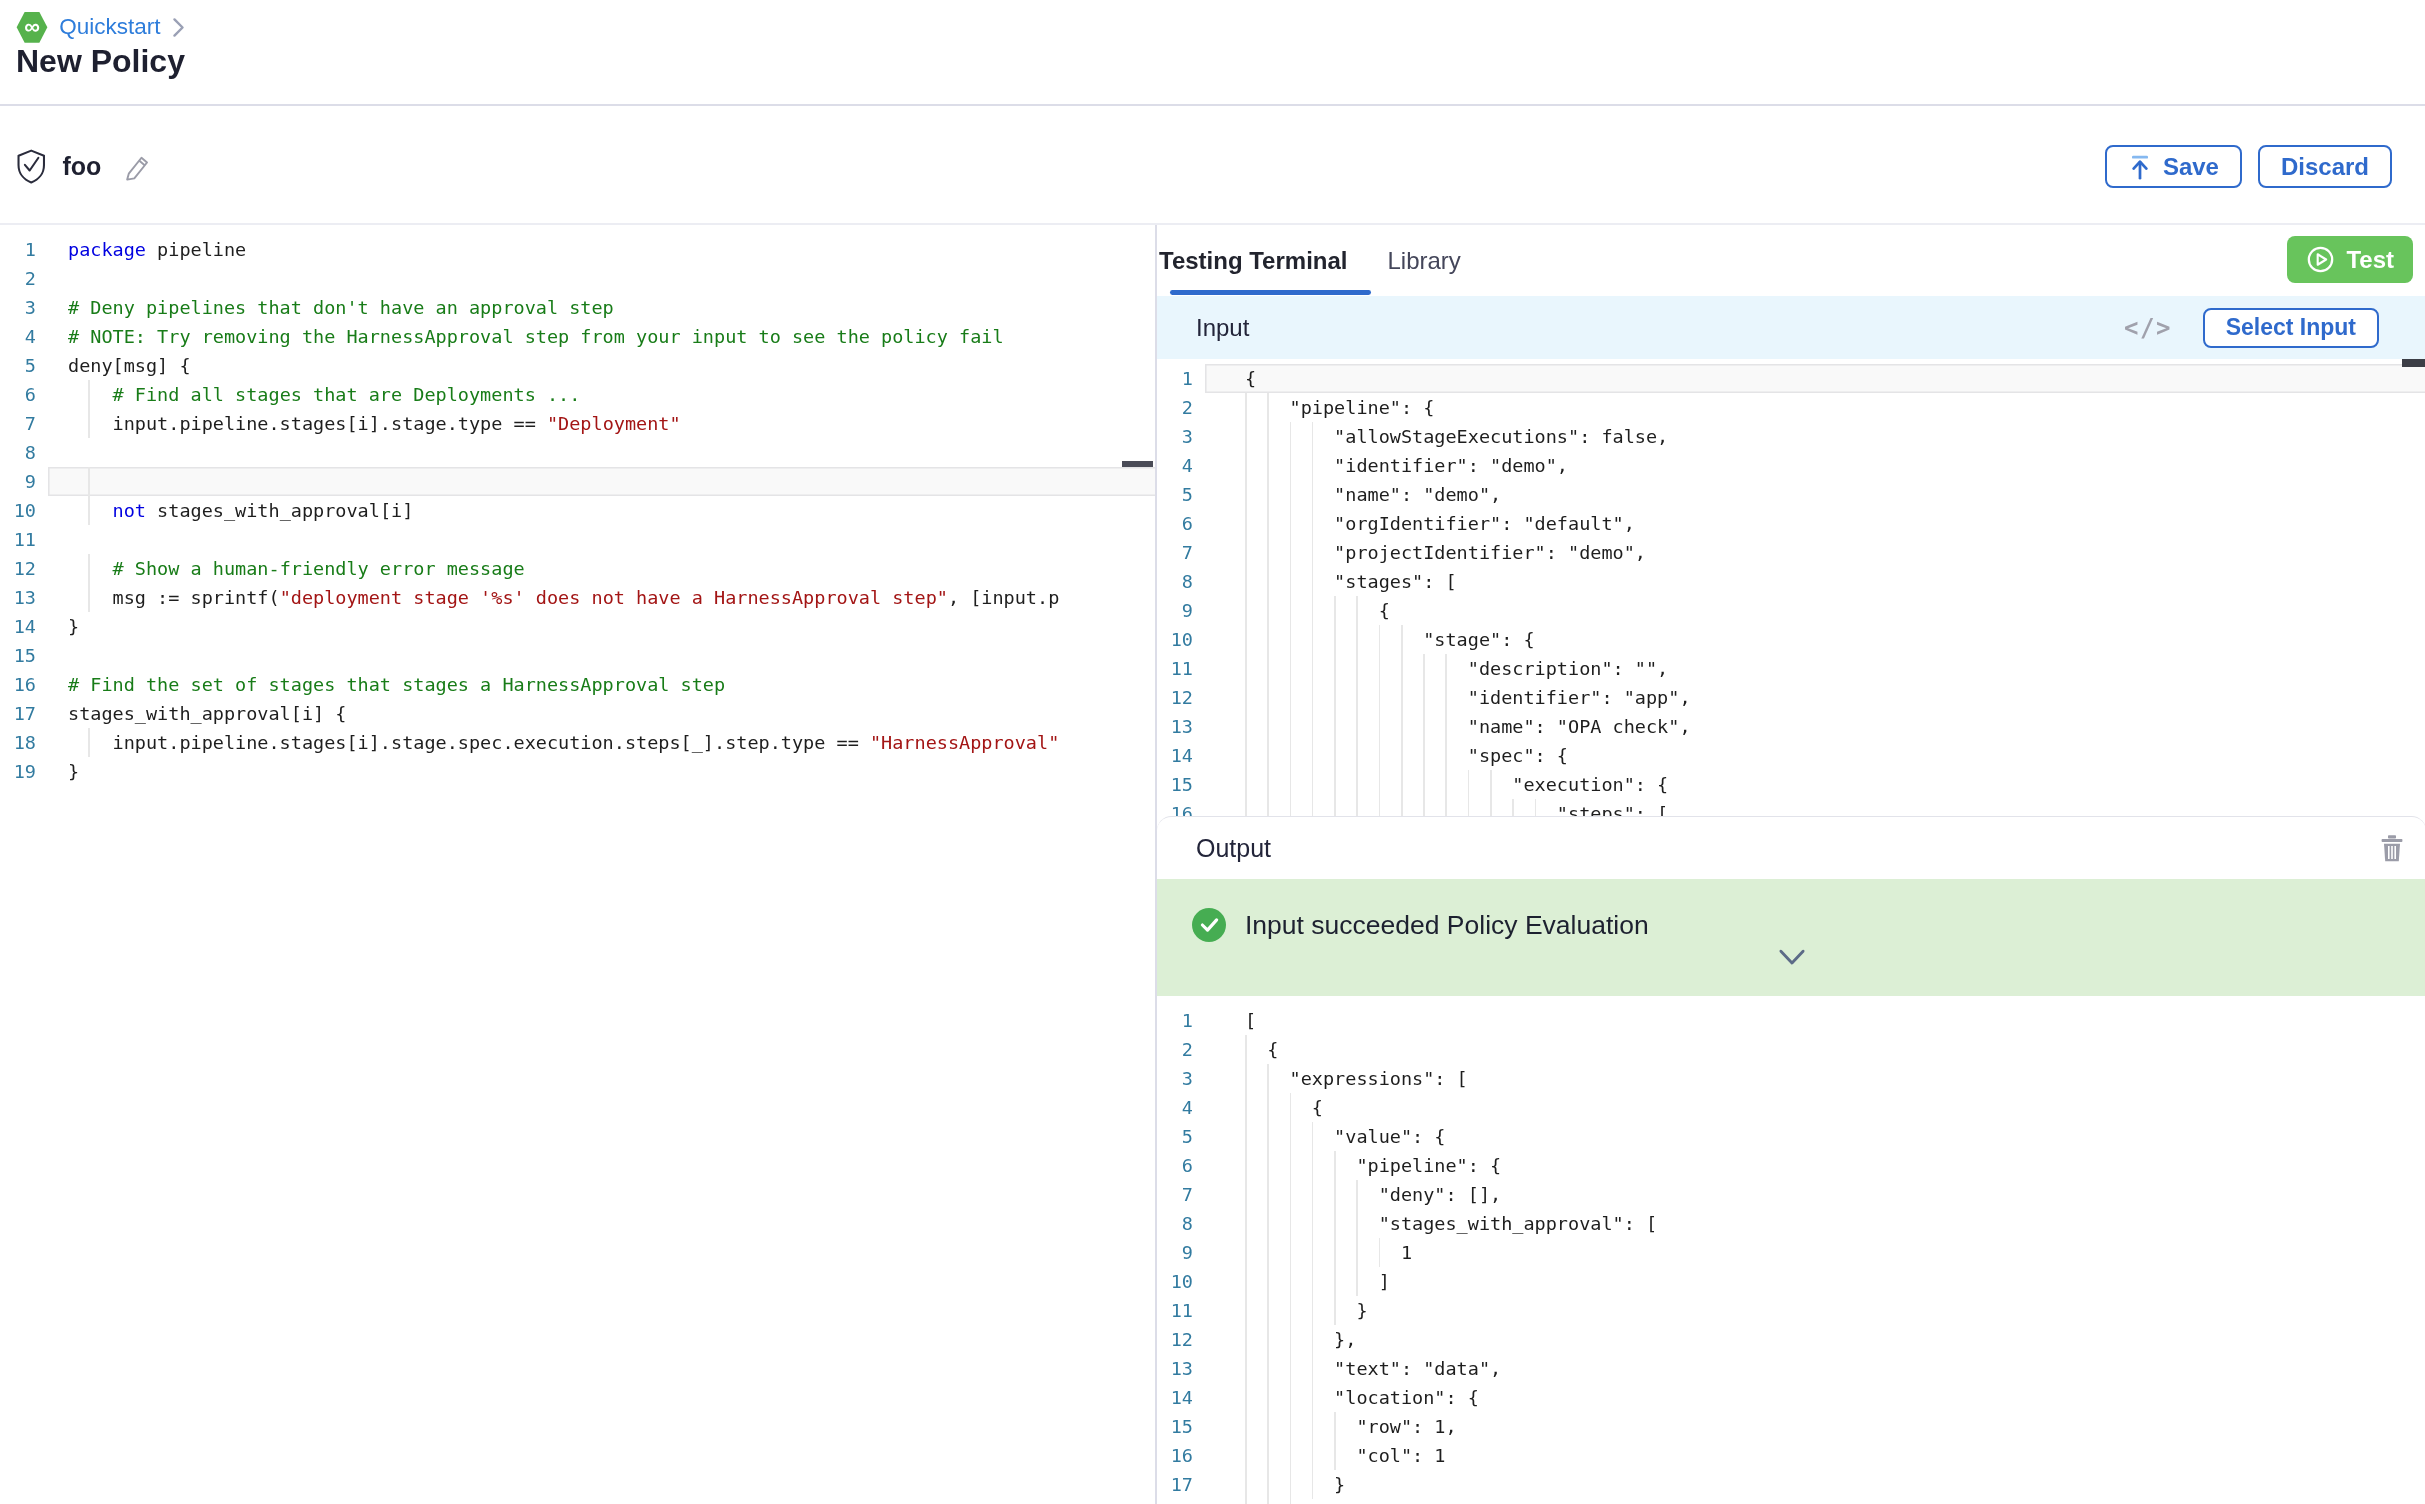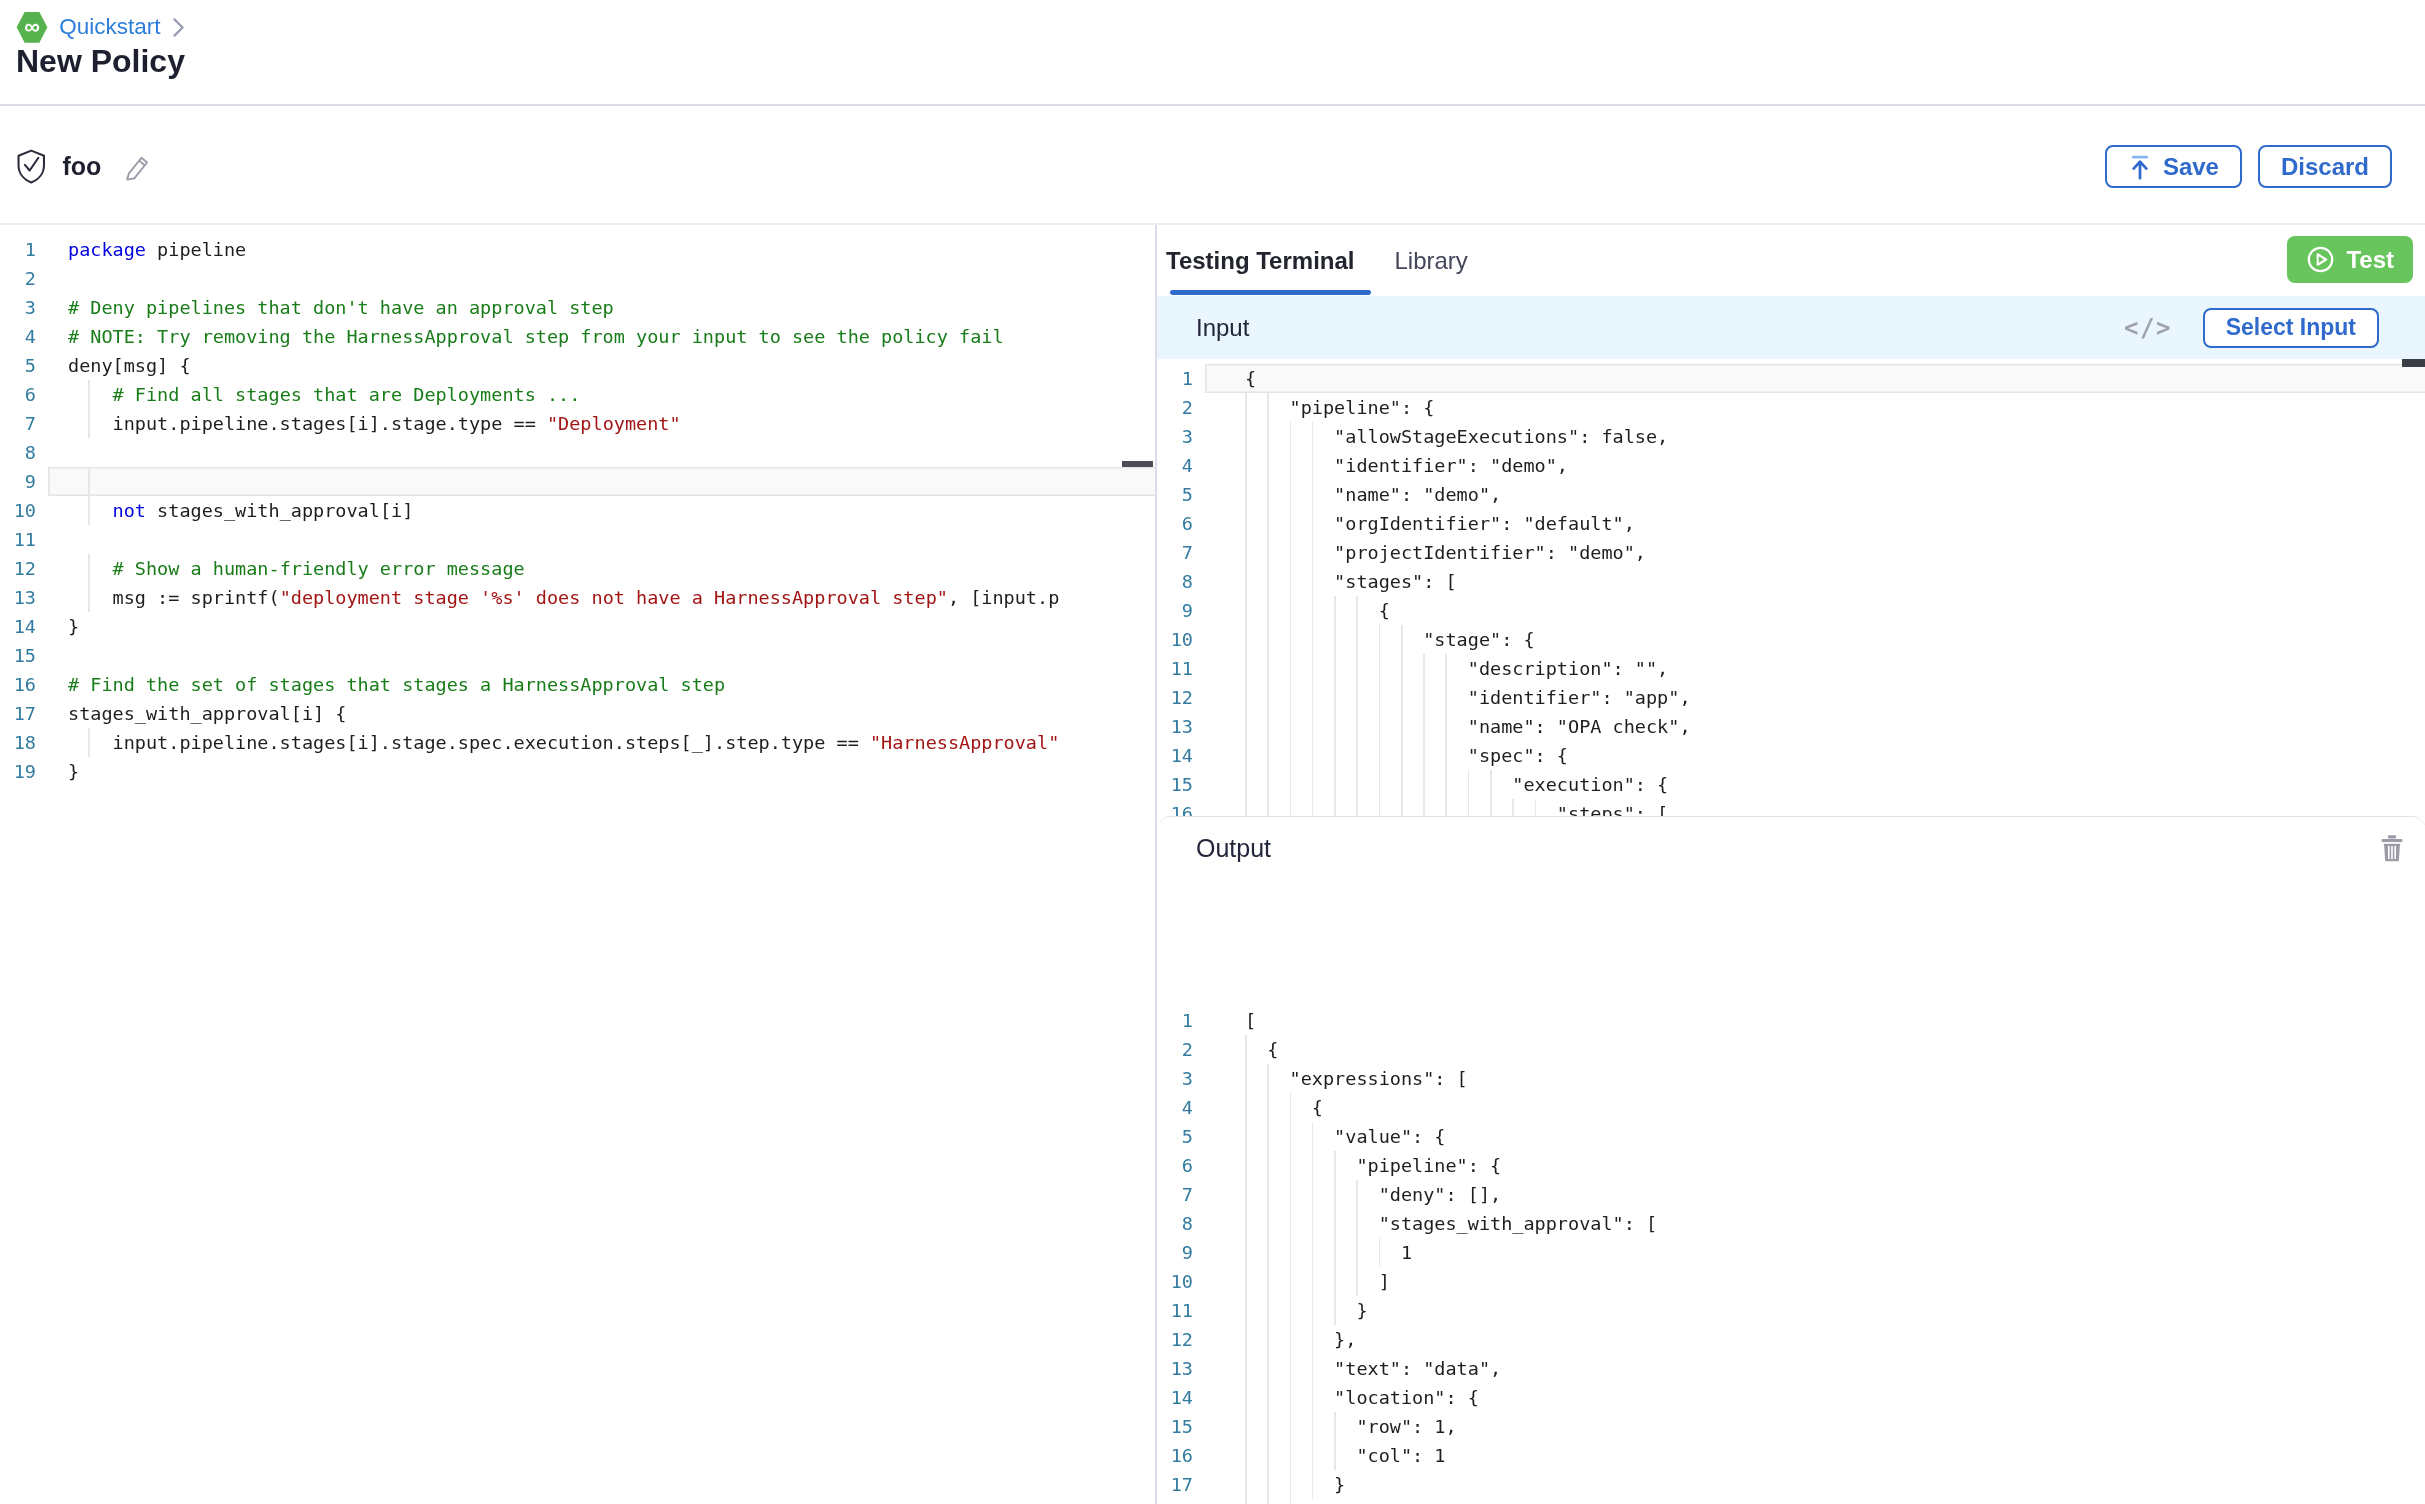--- a/index.html
+++ b/index.html
@@ -47,21 +47,21 @@
   #policy-editor .ct { margin-left:0; }
   #policy-editor .g { margin-left:20px; }
   .ruler-dash-left { position:absolute; left:1122px; top:461px; width:30.5px; height:6.4px; background:#4a4c57; }
 
   .pane-divider { position:absolute; left:1155px; top:225px; width:1.6px; bottom:0; background:#dcdde8; }
 
   
   .right-pane { position:absolute; left:1157px; top:225px; right:0; bottom:0; background:#fff; }
 
   .tabs-row { position:absolute; left:0; top:0; right:0; height:71px; display:flex; align-items:center;
-              gap:40px; padding-left:9px; font-size:24px; }
+              gap:40px; padding-left:2px; font-size:24px; }
   .tab { color:#44465a; cursor:pointer; }
   .tab.active { color:#22242e; font-weight:700; }
   .tab-underline { position:absolute; left:13px; top:65px; width:201px; height:4.8px; background:#2f6acc; border-radius:2.4px; }
   .test-btn { position:absolute; right:13px; top:11.3px; height:47px; display:flex; align-items:center; gap:11.3px;
               background:#68c45c; color:#fff; border:none; border-radius:8px; padding:0 19px;
               font-size:24px; font-weight:700; font-family:inherit; cursor:pointer; }
 
   .input-header { position:absolute; left:0; top:71px; right:0; height:63px; background:#e9f6fd;
                   display:flex; align-items:center; padding:0 47px 0 39px; }
   .input-label { font-size:24px; color:#23253a; }
@@ -386,20 +386,35 @@
             <rect x="10" y="1.5" width="10" height="4" rx="1" fill="#9b9ca8"></rect>
             <rect x="2" y="6" width="26" height="4" rx="1" fill="#9b9ca8"></rect>
             <path d="M5 12 H25 L23.5 34 H6.5 Z" fill="#9b9ca8"></path>
             <line x1="11" y1="15" x2="11" y2="31" stroke="#fff" stroke-width="2"></line>
             <line x1="15" y1="15" x2="15" y2="31" stroke="#fff" stroke-width="2"></line>
             <line x1="19" y1="15" x2="19" y2="31" stroke="#fff" stroke-width="2"></line>
           </svg>
         </span>
       </div>
 
+      <div class="success-banner">
+        <div class="banner-row">
+          <span class="check-circle">
+            <svg width="19" height="16" viewBox="0 0 24 20">
+              <polyline points="3,10 9.5,16.5 21,3.5" fill="none" stroke="#fff" stroke-width="4" stroke-linecap="round" stroke-linejoin="round"></polyline>
+            </svg>
+          </span>
+          <span class="banner-text">Input succeeded Policy Evaluation</span>
+        </div>
+        <span class="banner-chevron">
+          <svg width="30.5" height="19" viewBox="0 0 38 24">
+            <polyline points="5,4 19,19 33,4" fill="none" stroke="#5c6b87" stroke-width="3.6" stroke-linecap="round" stroke-linejoin="round"></polyline>
+          </svg>
+        </span>
+      </div>
 
       <div id="output-editor" class="editor">
           <div class="cl">
             <span class="ln">1</span>
             <div class="cz">
               <div class="ct">[</div>
             </div>
           </div>
           <div class="cl">
             <span class="ln">2</span>

